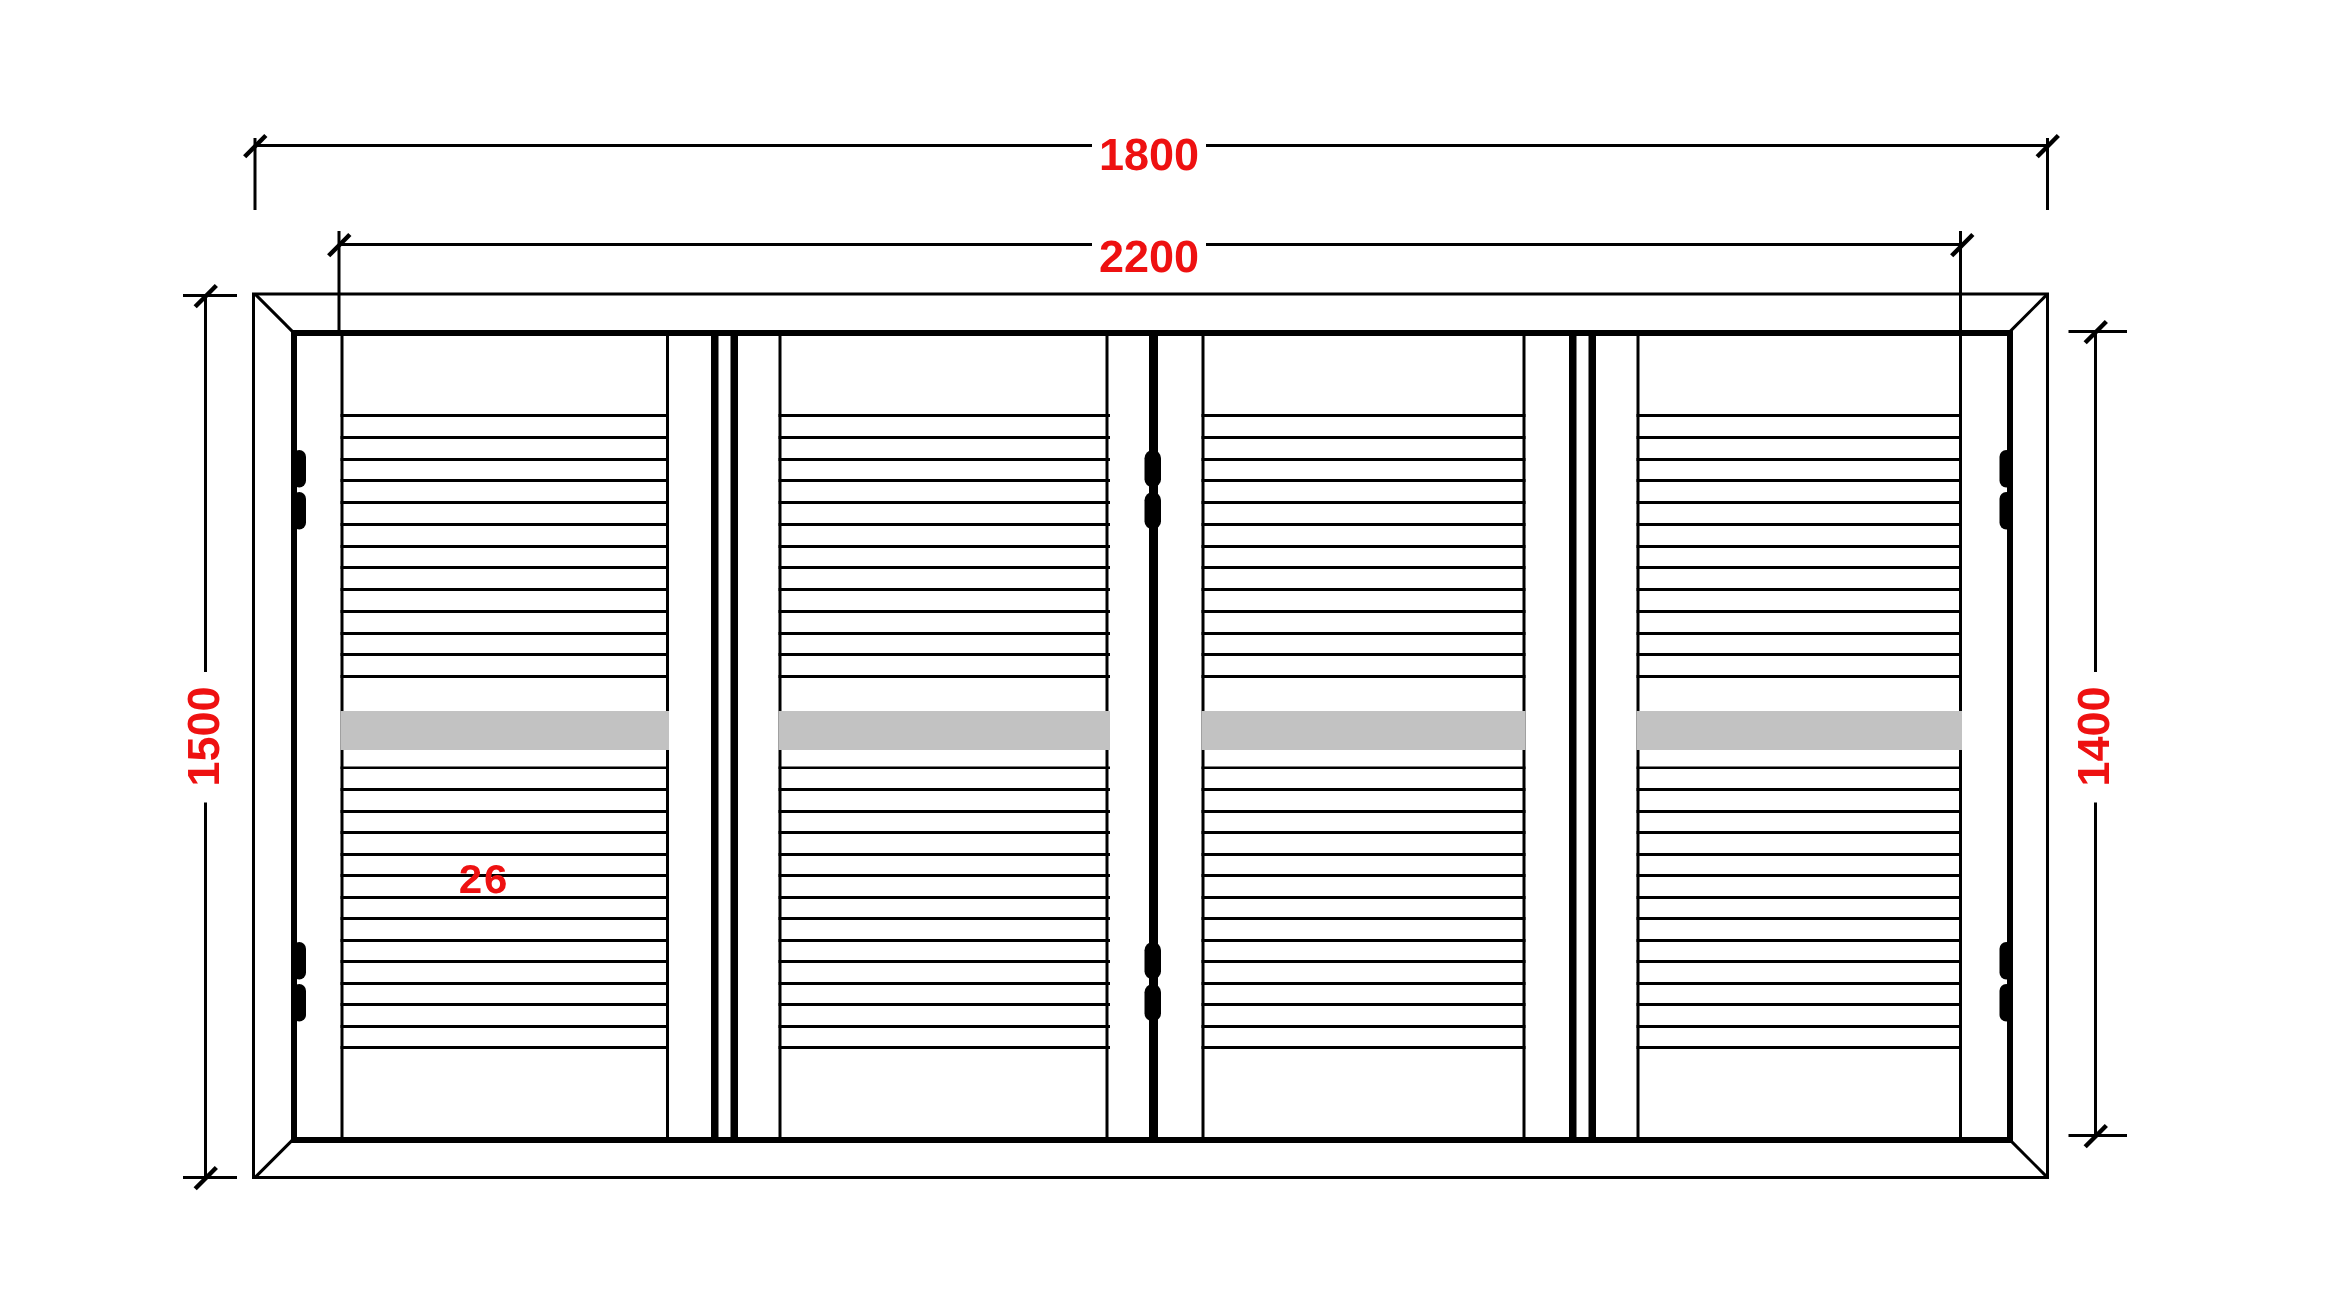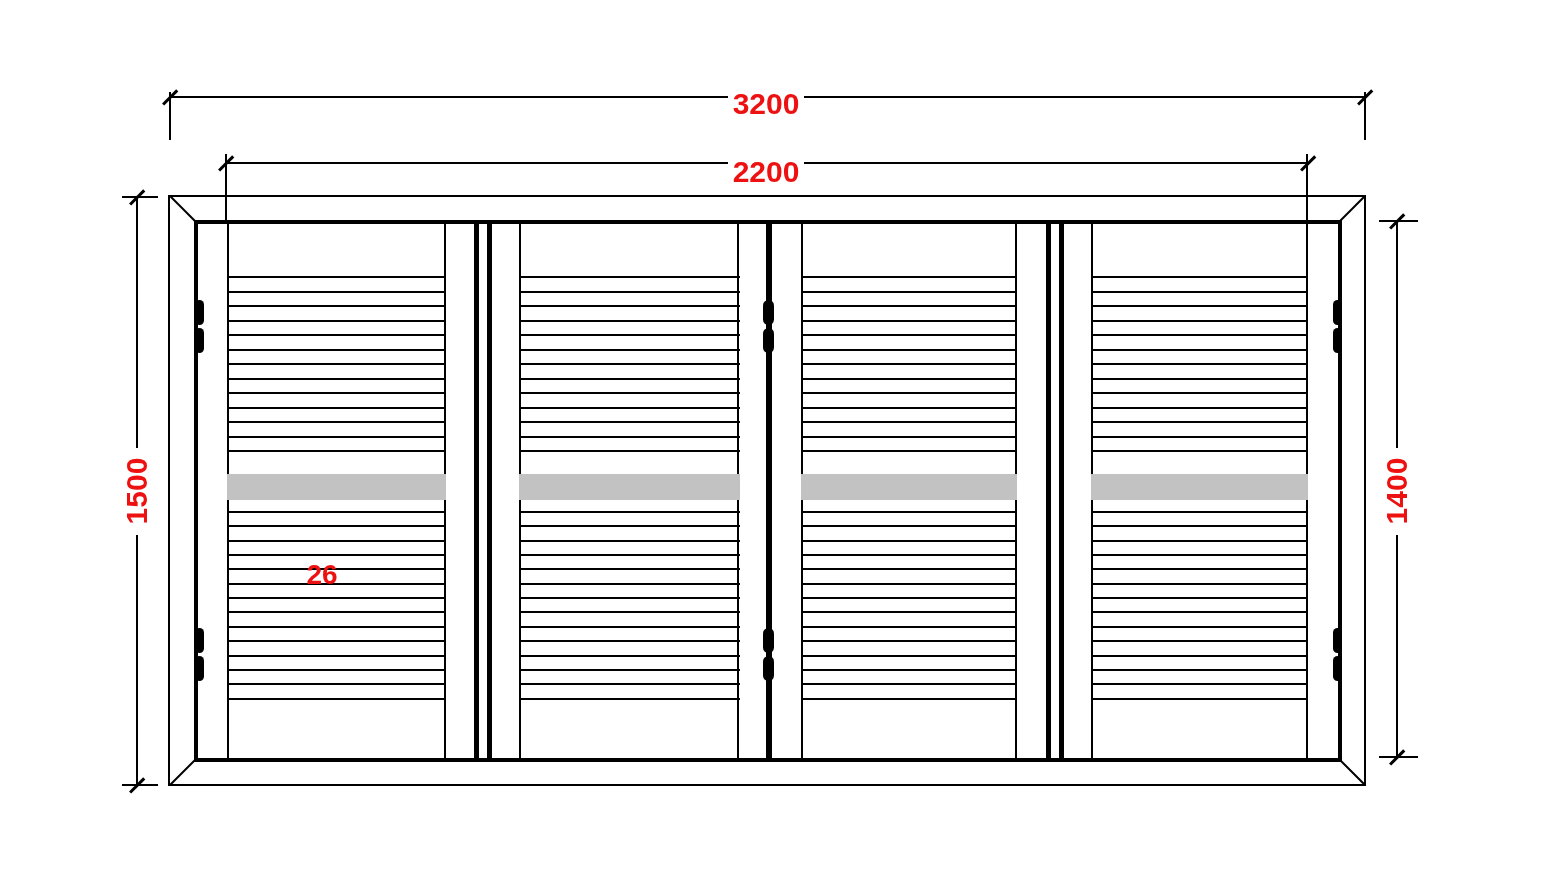--- a/index.html
+++ b/index.html
@@ -83,21 +83,21 @@
       <div class="abs knuckle" style="left: 1332.5px; top: 628px; width: 9px; height: 25px;"></div>
       <div class="abs knuckle" style="left: 1332.5px; top: 656px; width: 9px; height: 25px;"></div>
     </div>
 
   <div class="abs hbar" style="left:170px;top:96px;width:558px;"></div>
   <div class="abs hbar" style="left:804px;top:96px;width:561px;"></div>
   <div class="abs vbar" style="left:169px;top:92px;height:48px;"></div>
   <div class="abs vbar" style="left:1364px;top:92px;height:48px;"></div>
   <div class="abs slash" style="left:160px;top:96px;"></div>
   <div class="abs slash" style="left:1355px;top:96px;"></div>
-  <div class="abs dim-text" style="left:726px;top:89px;width:80px;">3200</div>
+  <div class="abs dim-text" style="left:726px;top:89px;width:80px;">1800</div>
 
   <div class="abs hbar" style="left:226px;top:162px;width:502px;"></div>
   <div class="abs hbar" style="left:804px;top:162px;width:504px;"></div>
   <div class="abs vbar" style="left:225px;top:154px;height:68px;"></div>
   <div class="abs vbar" style="left:1306px;top:154px;height:68px;"></div>
   <div class="abs slash" style="left:216px;top:162px;"></div>
   <div class="abs slash" style="left:1298px;top:162px;"></div>
   <div class="abs dim-text" style="left:726px;top:157px;width:80px;">2200</div>
 
   <div class="abs vbar" style="left:136px;top:197px;height:251px;"></div>
@@ -109,15 +109,15 @@
   <div class="abs dim-text rot" style="left:77px;top:476px;width:120px;height:30px;">1500</div>
 
   <div class="abs vbar" style="left:1396px;top:221px;height:227px;"></div>
   <div class="abs vbar" style="left:1396px;top:535px;height:223px;"></div>
   <div class="abs hbar" style="left:1379px;top:220px;width:39px;"></div>
   <div class="abs hbar" style="left:1379px;top:756px;width:39px;"></div>
   <div class="abs slash" style="left:1387px;top:220px;"></div>
   <div class="abs slash" style="left:1387px;top:756px;"></div>
   <div class="abs dim-text rot" style="left:1337px;top:476px;width:120px;height:30px;">1400</div>
 
-  <div class="abs dim-text" style="left:297px;top:560px;width:50px;font-size:28px;">26</div>
+  <div class="abs dim-text" style="left:297px;top:574px;width:50px;font-size:28px;font-family:Liberation Mono, monospace;">26</div>
 
 </div>
 
 </body></html>

